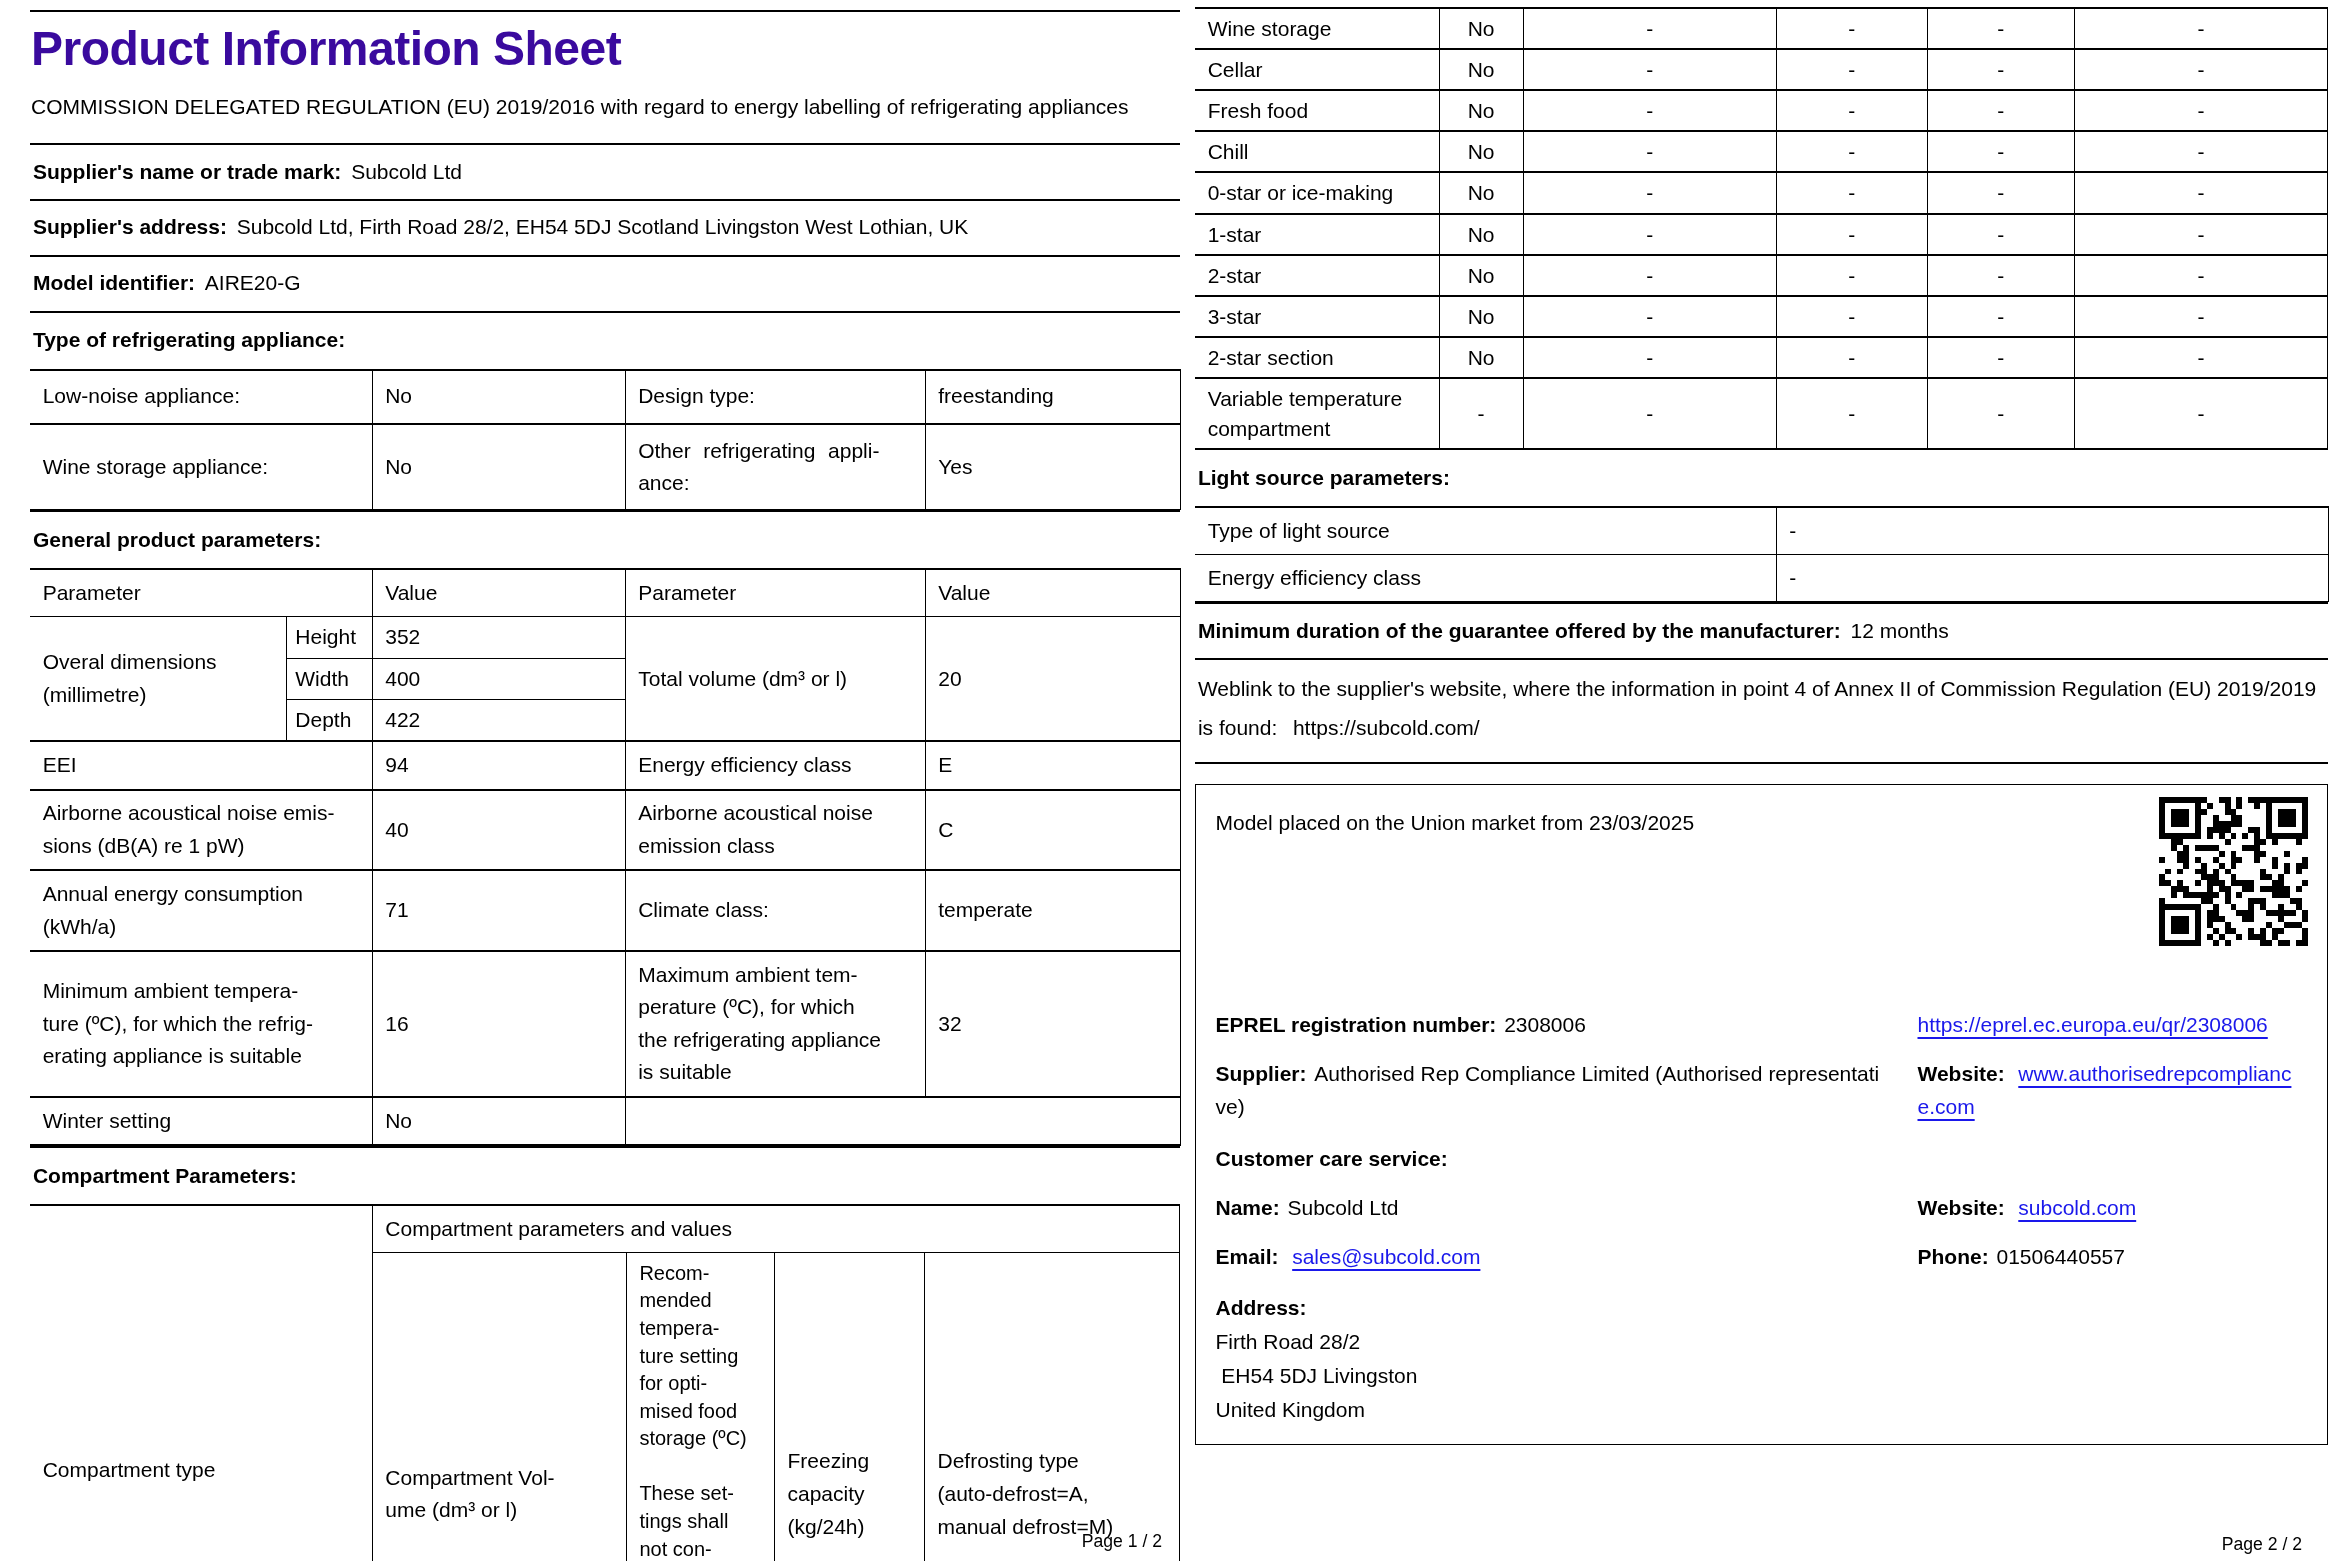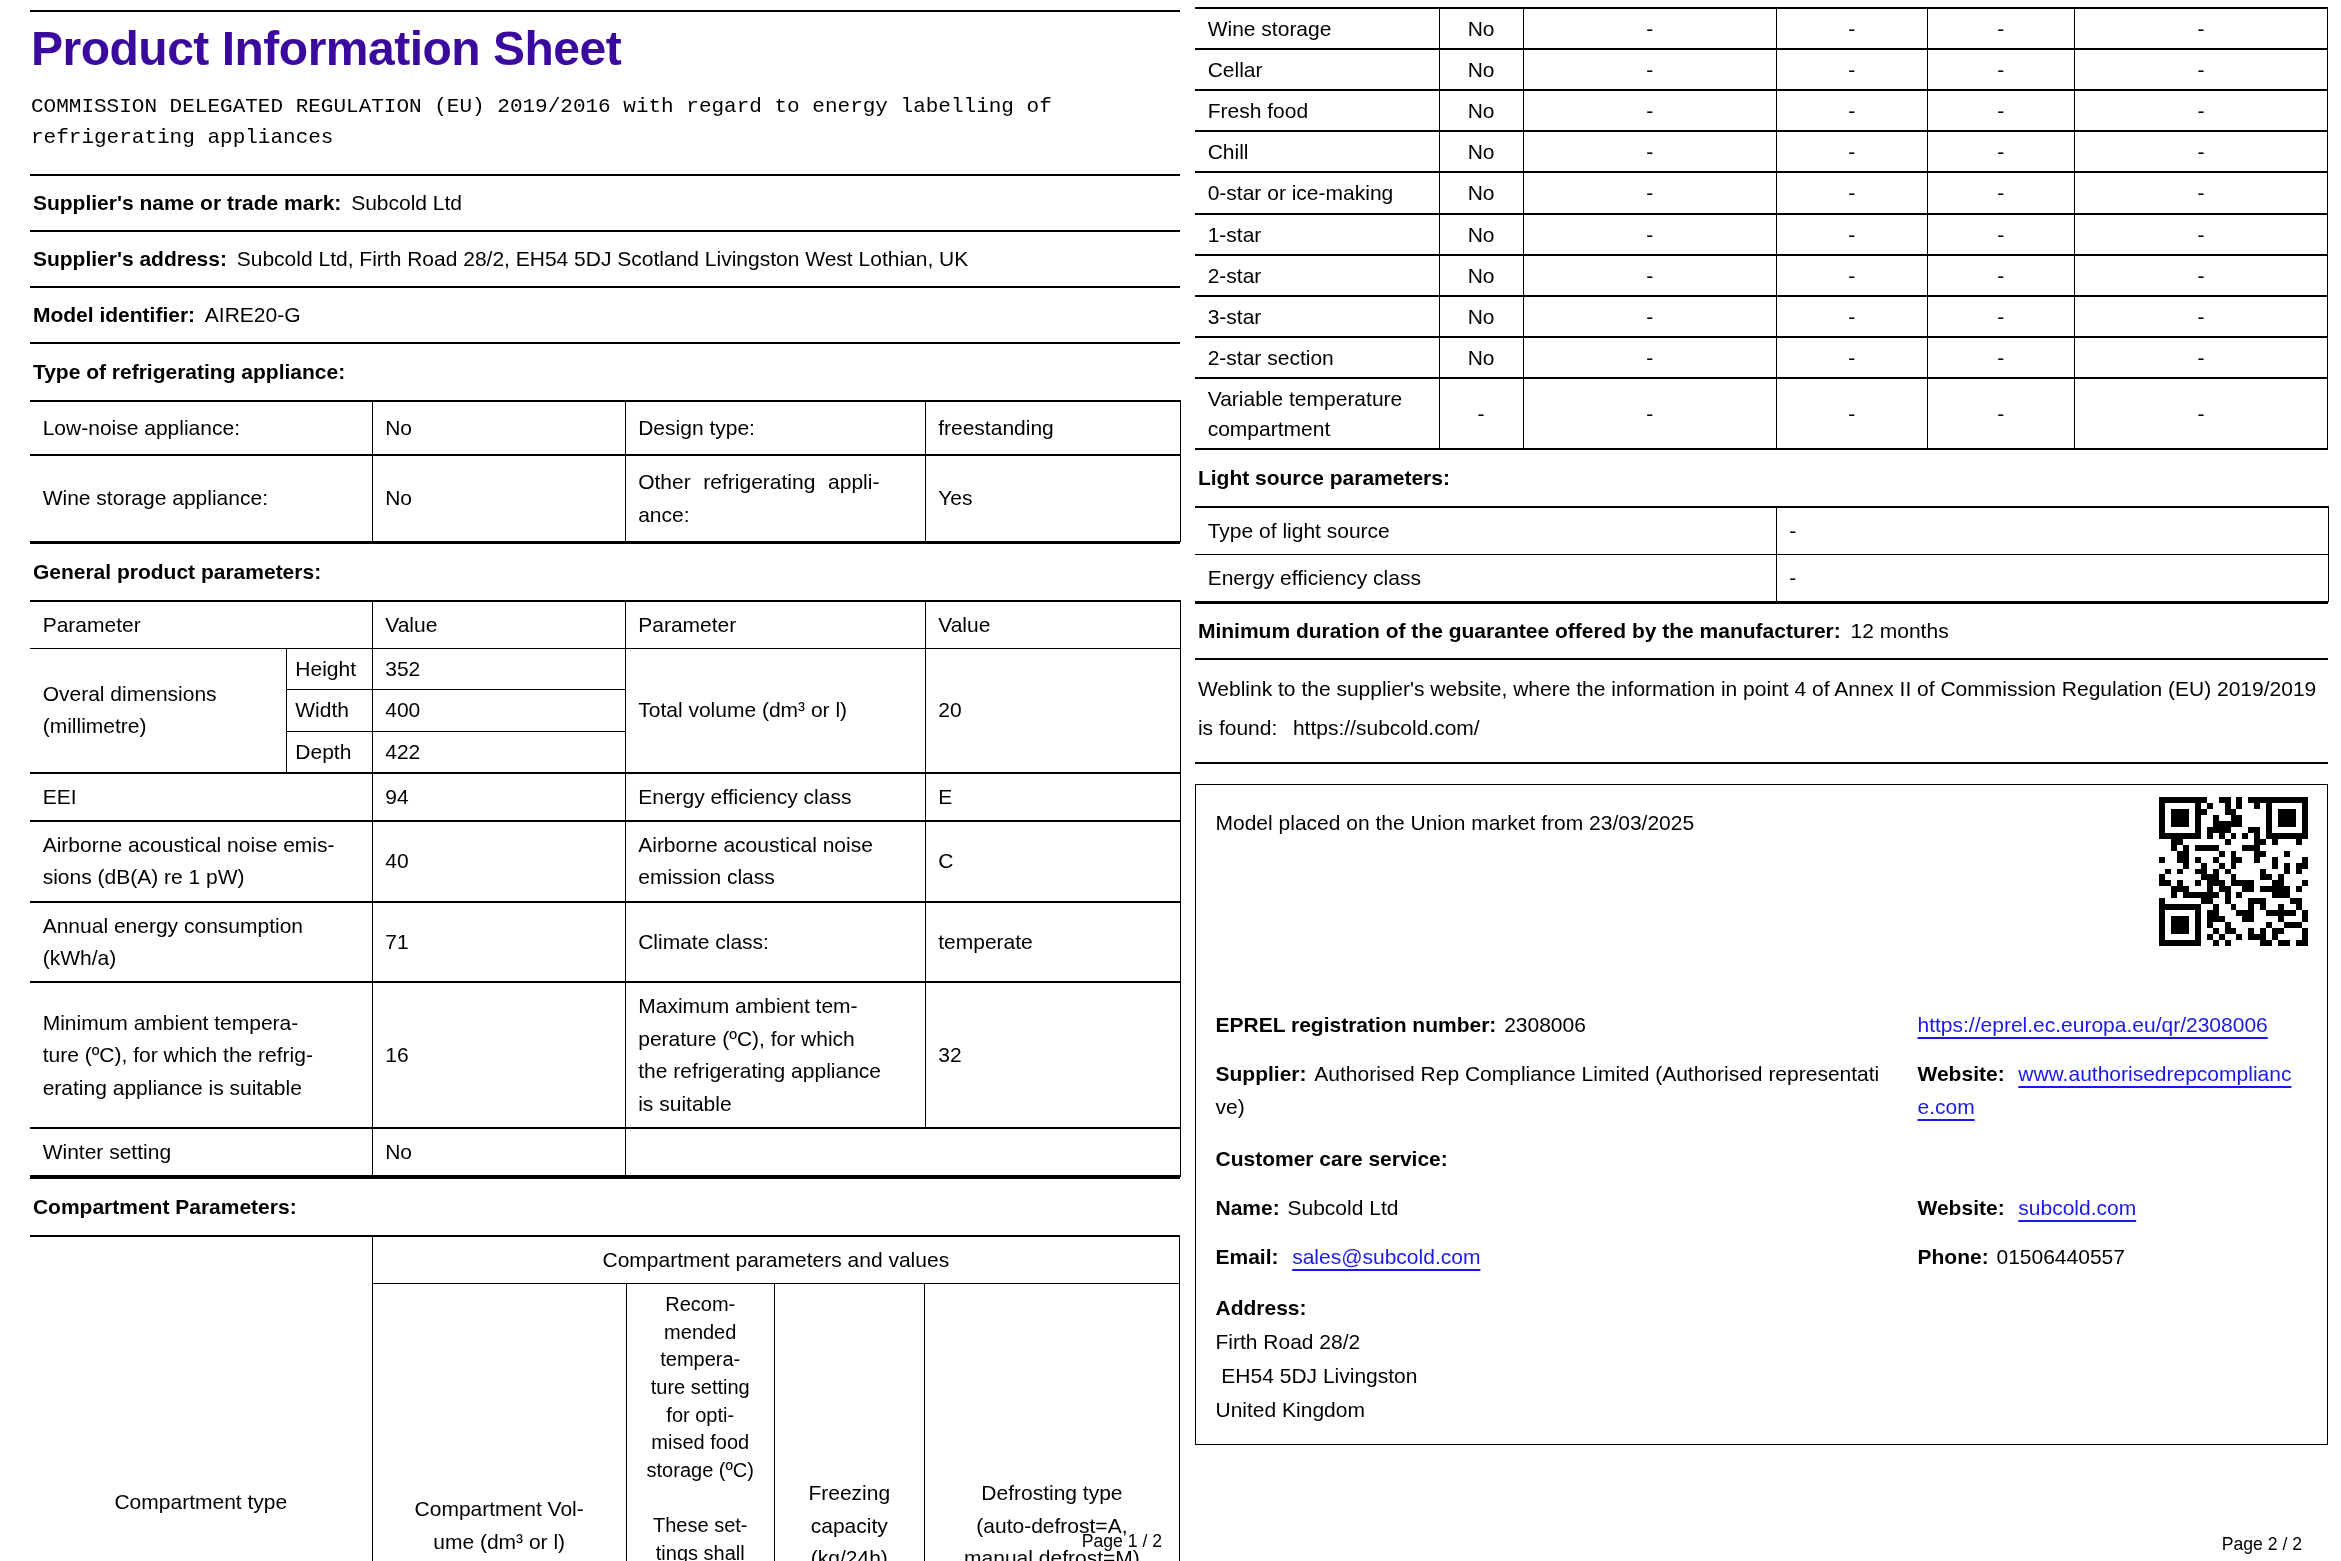--- a/index.html
+++ b/index.html
@@ -9,40 +9,40 @@
     position:relative; width:2342px; height:1561px; background:#fff; overflow:hidden;
     font-family:"Liberation Sans","DejaVu Sans",sans-serif;
     font-size:21px; color:#000; line-height:1.55;
   }
   .page { position:absolute; top:0; }
   .page1 { left:30px;  width:1150px; top:9.8px; }
   .page2 { left:1195px; width:1133px; top:6.8px; }
 
   .topline { border-top:2.4px solid #000; }
   h1.title { font-size:48px; line-height:1.2; font-weight:bold; color:var(--title-color); margin:7.8px 0 13.7px 1px; letter-spacing:-0.5px; }
-  .reg { margin:0 1px 20.5px 1px; line-height:1.5;font-family:Liberation Mono, monospace; }
+  .reg { margin:0 1px 20.5px 1px; line-height:1.5; }
 
   .kvrow { border-top:2.4px solid #000; padding:10.7px 2.9px; }
   .kvrow .lbl { font-weight:bold; }
   .kvrow .val { margin-left:9.8px; }
   .sec { border-top:2.4px solid #000; padding:11.7px 2.9px; font-weight:bold; }
 
   table.doc { border-collapse:collapse; width:100%; table-layout:fixed; border-top:2.4px solid #000; }
   table.doc td { border:1px solid #000; padding:6.8px 12.7px; vertical-align:middle; white-space:pre-line; }
   table.doc td:first-child { border-left:0; }
   tr.major > td { border-top:2px solid #000; }
   table.doc.closed { border-bottom:2px solid #000; }
 
   table.type td { padding:9.8px 12.7px; }
   .just { word-spacing:6.8px; }
 
   table.gpp td.sub { padding:3.9px 8.8px; }
   table.gpp td.subval { padding:3.9px 12.7px; }
 
-  table.comp td { text-align:center; }
+  table.comp td { text-align:left; }
   td.temp-cell { line-height:1.38; font-size:20px; vertical-align:top; padding-top:4.9px; }
   td.bottomed { vertical-align:bottom; padding-bottom:54px; }
   td.midcell { vertical-align:middle; }
 
   table.stars td { padding:4.9px 12.7px; line-height:1.4; }
   table.stars td.ctr { text-align:center; }
   table.stars.closed { border-bottom:2.4px solid #000; }
 
   table.light td { padding:6.8px 12.7px; }
 

